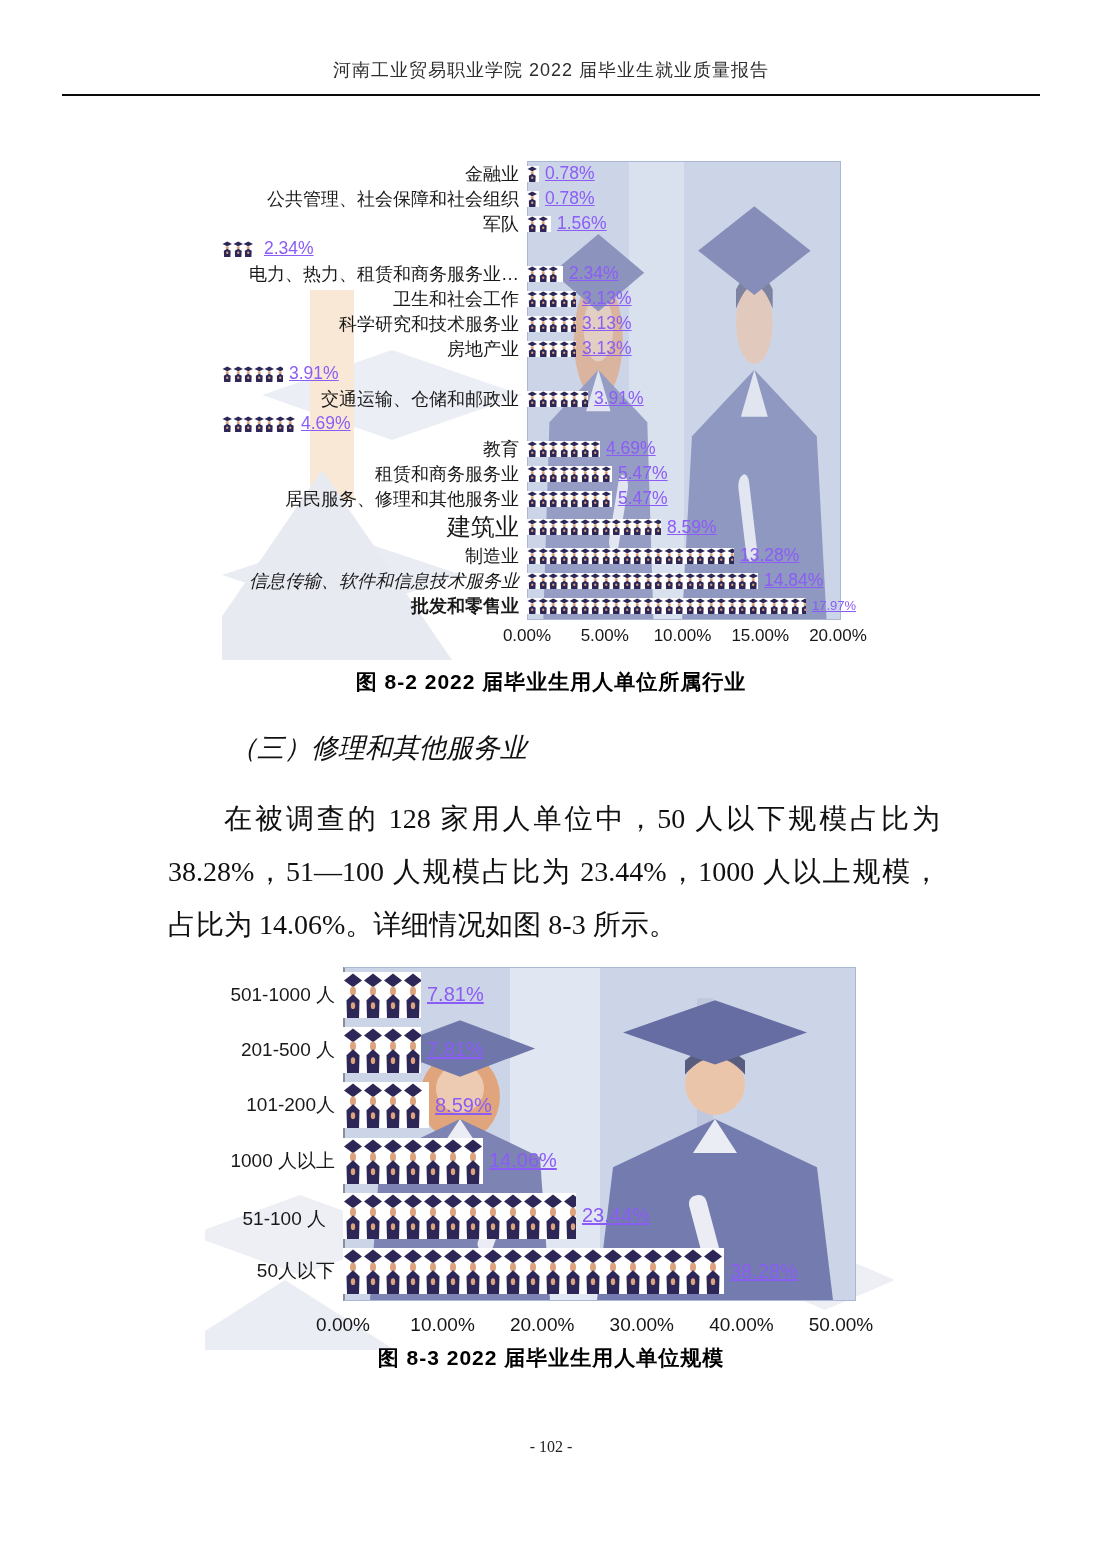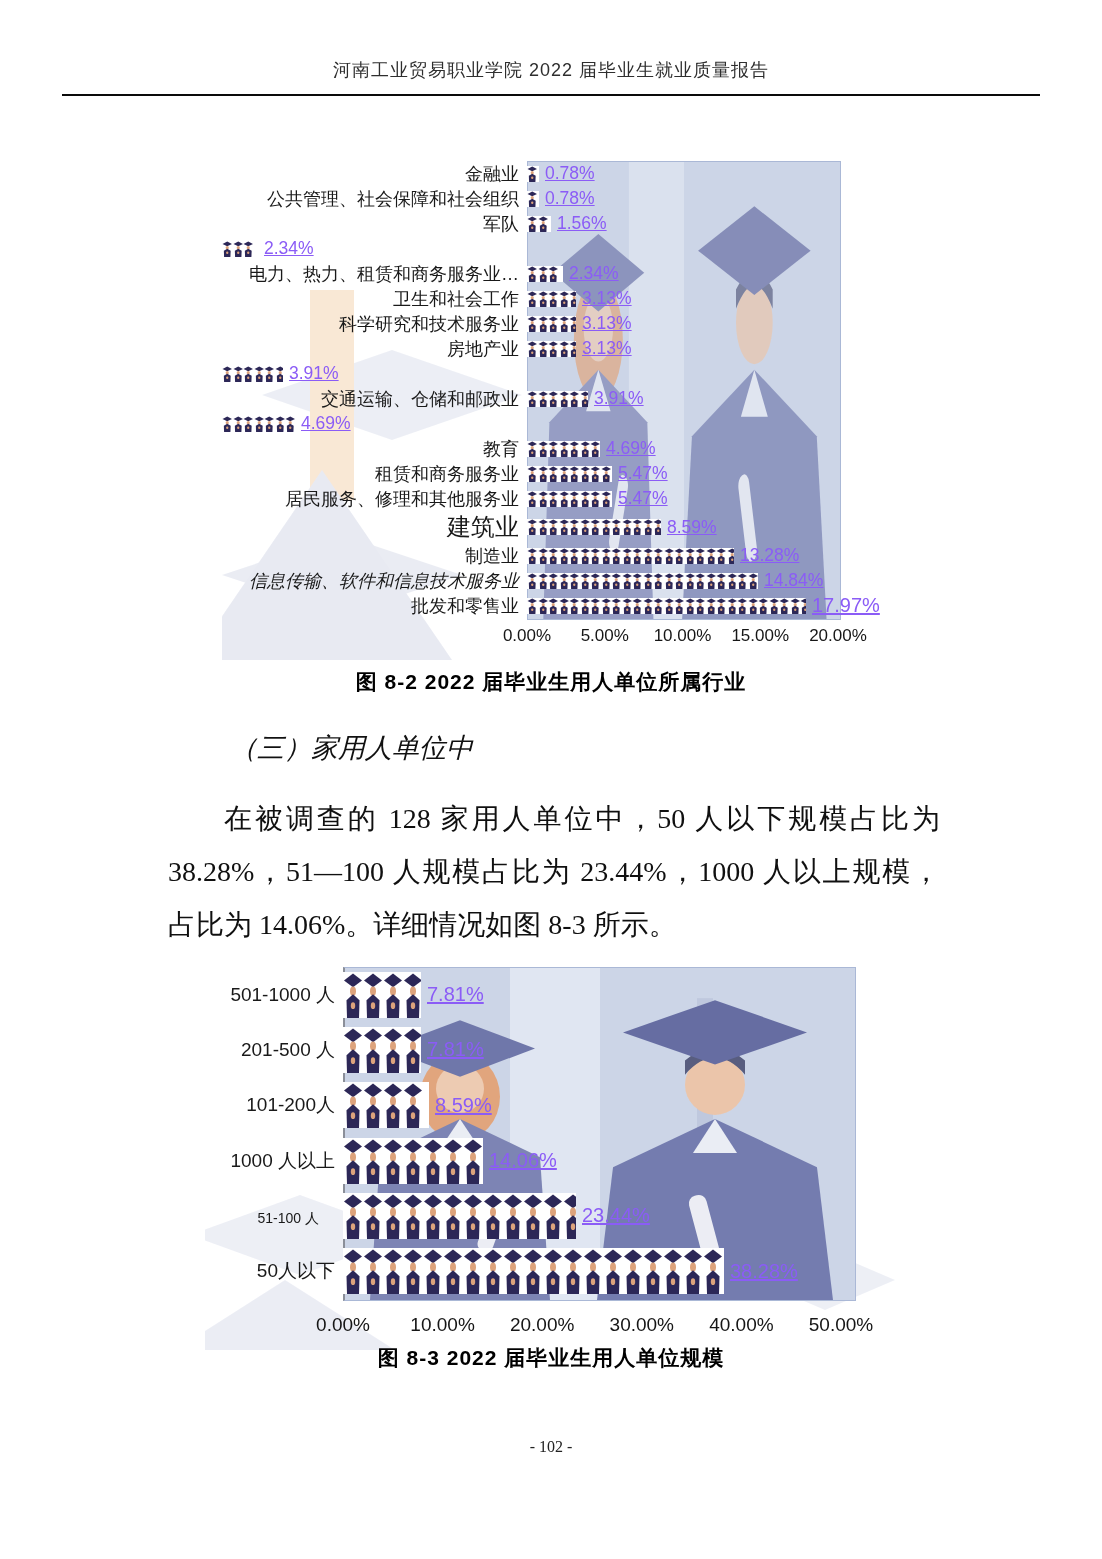--- a/index.html
+++ b/index.html
@@ -895,21 +895,21 @@
             <svg viewBox="0 0 20 30" preserveAspectRatio="none" width="10.5" height="16">
               <polygon points="10,1 19,5.5 10,10 1,5.5" fill="#2c2757"></polygon>
               <circle cx="10" cy="12.5" r="3" fill="#dda37c"></circle>
               <path d="M10 14.5 L16.5 18.5 L16 30 L4 30 L3.5 18.5 Z" fill="#2c2757"></path>
               <circle cx="10" cy="22" r="2.2" fill="#dda37c"></circle>
             </svg>
           </div>
           <span class="val" style="font-size: 17.5px;">14.84%</span>
         </div>
         <div class="row">
-          <div class="cat" style="width: 305px; padding-right: 8px; font-size: 18px;">批发和零售业</div>
+          <div class="cat" style="width: 305px; padding-right: 8px; font-size: 18px; font-weight: bold;">批发和零售业</div>
           <div class="bar" style="width: 279px; height: 16px;">
             <svg viewBox="0 0 20 30" preserveAspectRatio="none" width="10.5" height="16">
               <polygon points="10,1 19,5.5 10,10 1,5.5" fill="#2c2757"></polygon>
               <circle cx="10" cy="12.5" r="3" fill="#dda37c"></circle>
               <path d="M10 14.5 L16.5 18.5 L16 30 L4 30 L3.5 18.5 Z" fill="#2c2757"></path>
               <circle cx="10" cy="22" r="2.2" fill="#dda37c"></circle>
             </svg>
             <svg viewBox="0 0 20 30" preserveAspectRatio="none" width="10.5" height="16">
               <polygon points="10,1 19,5.5 10,10 1,5.5" fill="#2c2757"></polygon>
               <circle cx="10" cy="12.5" r="3" fill="#dda37c"></circle>
@@ -1060,35 +1060,35 @@
               <path d="M10 14.5 L16.5 18.5 L16 30 L4 30 L3.5 18.5 Z" fill="#2c2757"></path>
               <circle cx="10" cy="22" r="2.2" fill="#dda37c"></circle>
             </svg>
             <svg viewBox="0 0 20 30" preserveAspectRatio="none" width="10.5" height="16">
               <polygon points="10,1 19,5.5 10,10 1,5.5" fill="#2c2757"></polygon>
               <circle cx="10" cy="12.5" r="3" fill="#dda37c"></circle>
               <path d="M10 14.5 L16.5 18.5 L16 30 L4 30 L3.5 18.5 Z" fill="#2c2757"></path>
               <circle cx="10" cy="22" r="2.2" fill="#dda37c"></circle>
             </svg>
           </div>
-          <span class="val" style="font-size: 20px;">17.97%</span>
+          <span class="val" style="font-size: 13px;">17.97%</span>
         </div>
       </div>
     <div class="ticks" style="top:486px;">
         <span class="tick" style="left: 305px; font-size: 17px;">0.00%</span>
         <span class="tick" style="left: 382.75px; font-size: 17px;">5.00%</span>
         <span class="tick" style="left: 460.5px; font-size: 17px;">10.00%</span>
         <span class="tick" style="left: 538.25px; font-size: 17px;">15.00%</span>
         <span class="tick" style="left: 616px; font-size: 17px;">20.00%</span>
       </div>
   </div>
 
   <div class="caption" style="top:668px;">图 8-2  2022 届毕业生用人单位所属行业</div>
 
-  <div class="sec-head" style="left:230px;top:730px;">（三）家用人单位中</div>
+  <div class="sec-head" style="left:230px;top:730px;">（三）修理和其他服务业</div>
 
   <div class="body-par" style="left:168px;top:792px;width:772px;">
     <div class="ln first">在被调查的 128 家用人单位中，50 人以下规模占比为</div>
     <div class="ln">38.28%，51—100 人规模占比为 23.44%，1000 人以上规模，</div>
     <div class="ln last">占比为 14.06%。详细情况如图 8-3 所示。</div>
   </div>
 
   <div class="chart" style="left:205px;top:950px;width:690px;height:400px;">
     <svg class="wm" width="690" height="400" viewBox="0 0 690 400" style="opacity:.6">
       <polygon points="95,245 205,285 95,325 -15,285" fill="#e2e5f0"></polygon>
@@ -1250,21 +1250,21 @@
             <svg viewBox="0 0 20 30" preserveAspectRatio="none" width="20" height="46">
               <polygon points="10,1 19,5.5 10,10 1,5.5" fill="#2c2757"></polygon>
               <circle cx="10" cy="12.5" r="3" fill="#dda37c"></circle>
               <path d="M10 14.5 L16.5 18.5 L16 30 L4 30 L3.5 18.5 Z" fill="#2c2757"></path>
               <circle cx="10" cy="22" r="2.2" fill="#dda37c"></circle>
             </svg>
           </div>
           <span class="val" style="font-size: 20px;">14.06%</span>
         </div>
         <div class="row">
-          <div class="cat" style="width: 138px; padding-right: 24px; font-size: 14px; margin-top: 7px;">51-100 人</div>
+          <div class="cat" style="width: 138px; padding-right: 17px; font-size: 19px; margin-top: 7px;">51-100 人</div>
           <div class="bar" style="width: 233px; height: 46px;">
             <svg viewBox="0 0 20 30" preserveAspectRatio="none" width="20" height="46">
               <polygon points="10,1 19,5.5 10,10 1,5.5" fill="#2c2757"></polygon>
               <circle cx="10" cy="12.5" r="3" fill="#dda37c"></circle>
               <path d="M10 14.5 L16.5 18.5 L16 30 L4 30 L3.5 18.5 Z" fill="#2c2757"></path>
               <circle cx="10" cy="22" r="2.2" fill="#dda37c"></circle>
             </svg>
             <svg viewBox="0 0 20 30" preserveAspectRatio="none" width="20" height="46">
               <polygon points="10,1 19,5.5 10,10 1,5.5" fill="#2c2757"></polygon>
               <circle cx="10" cy="12.5" r="3" fill="#dda37c"></circle>

